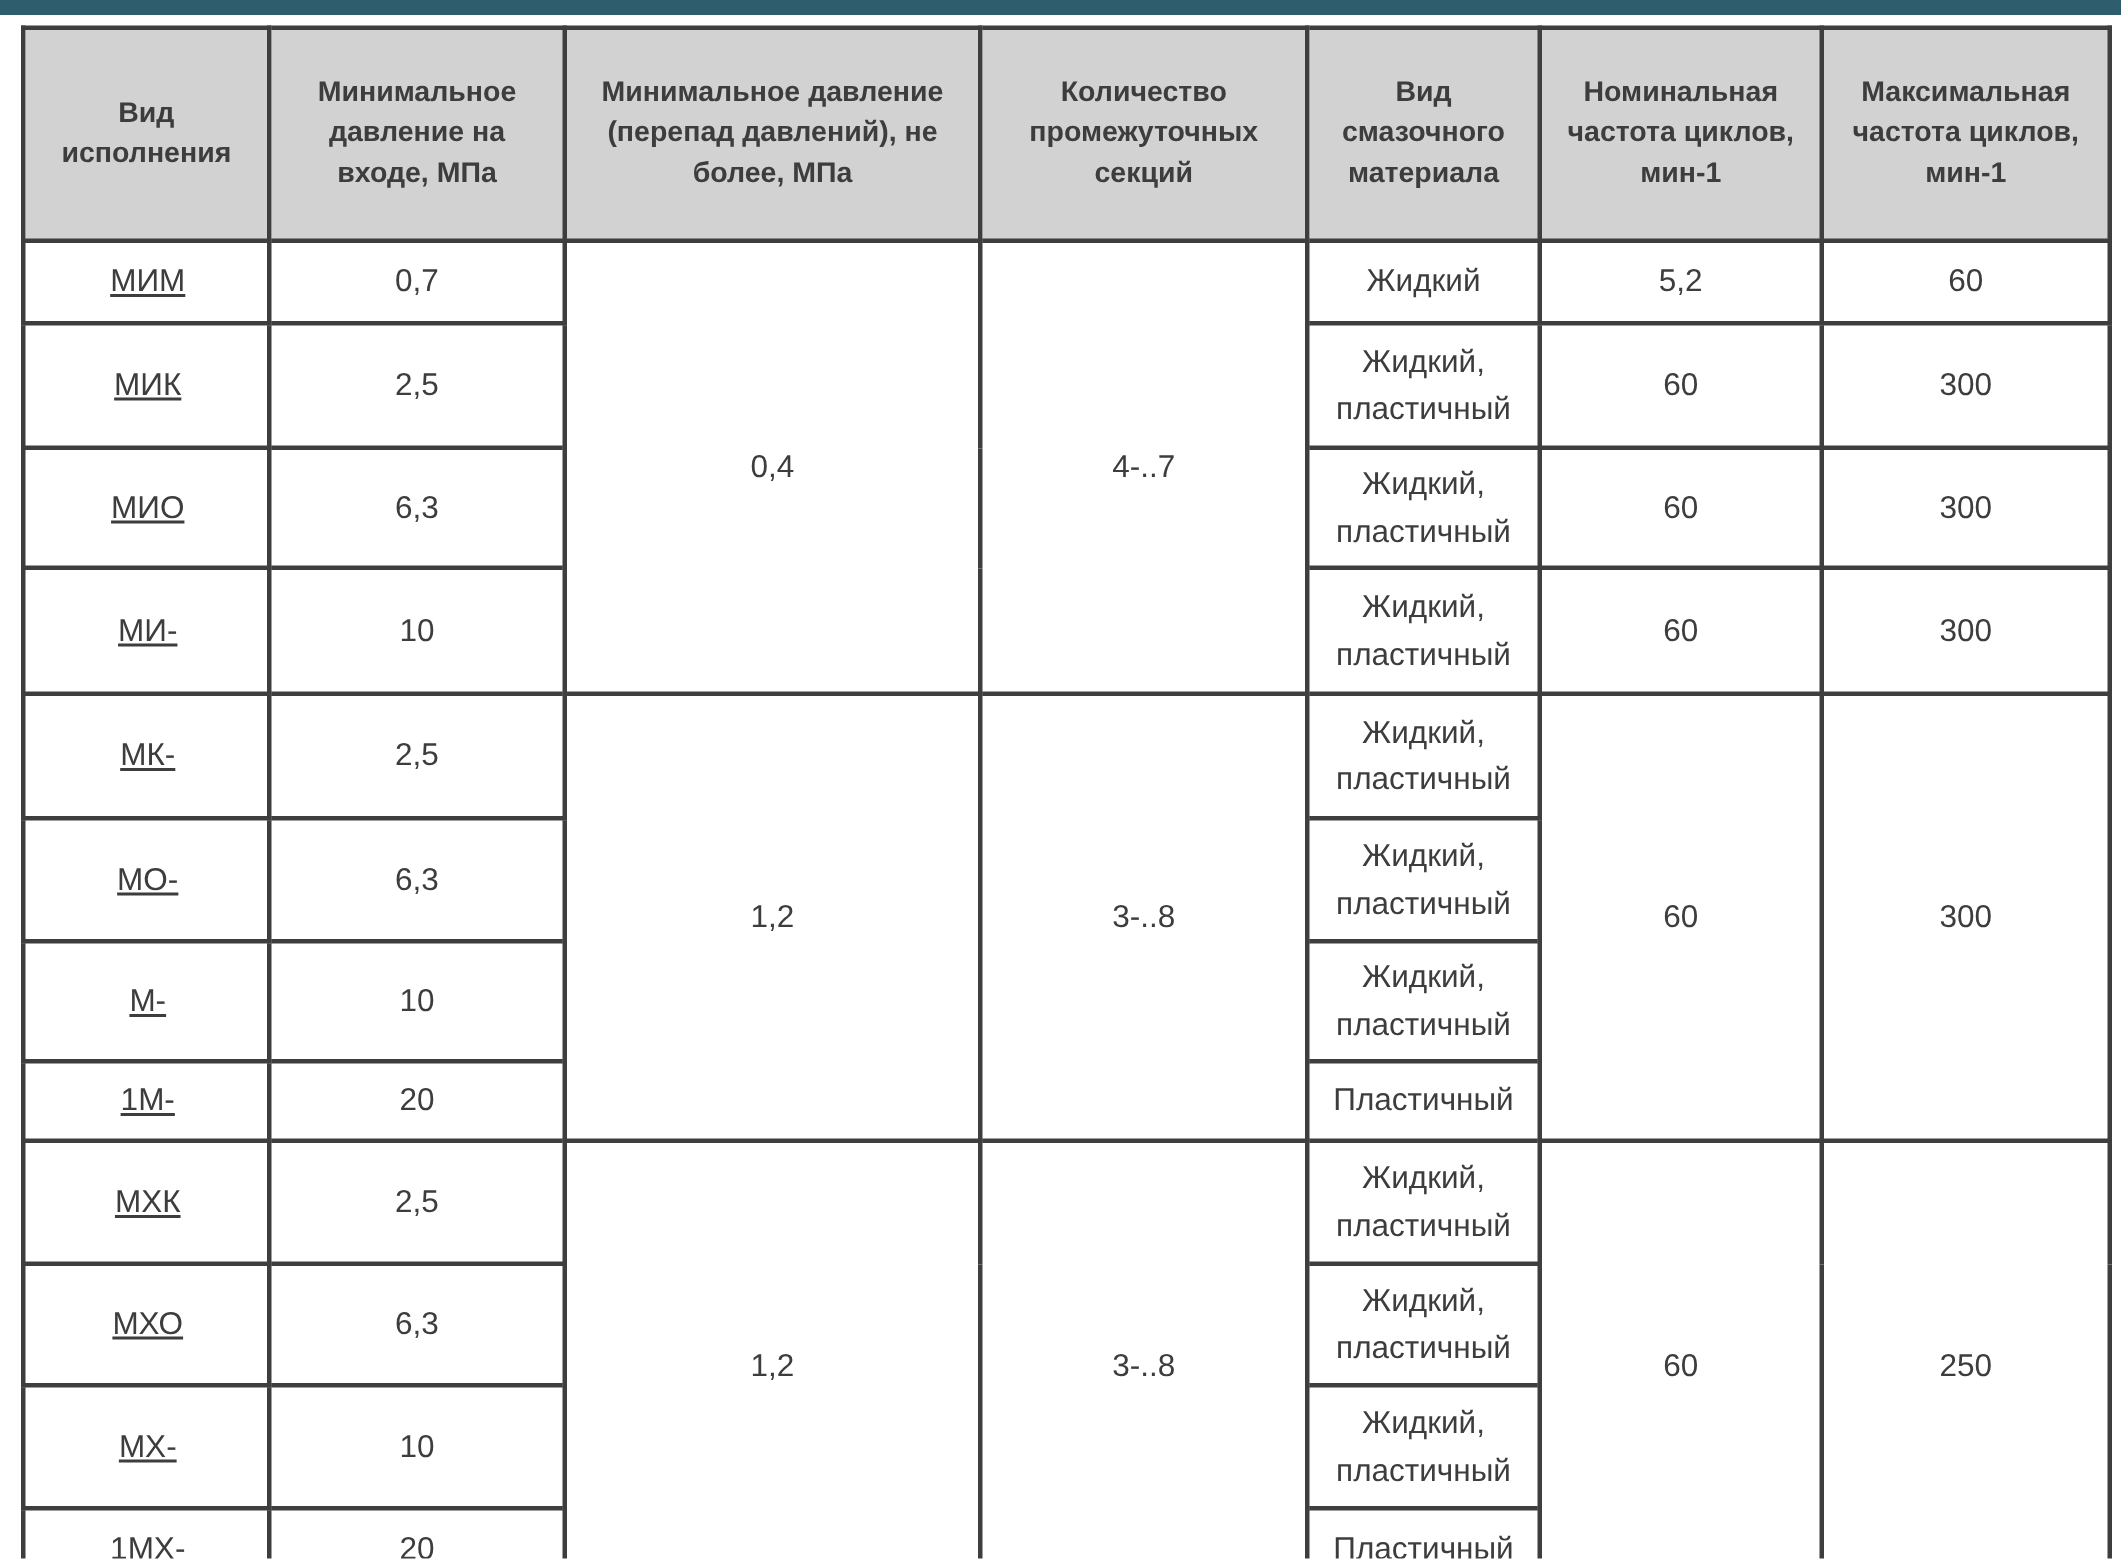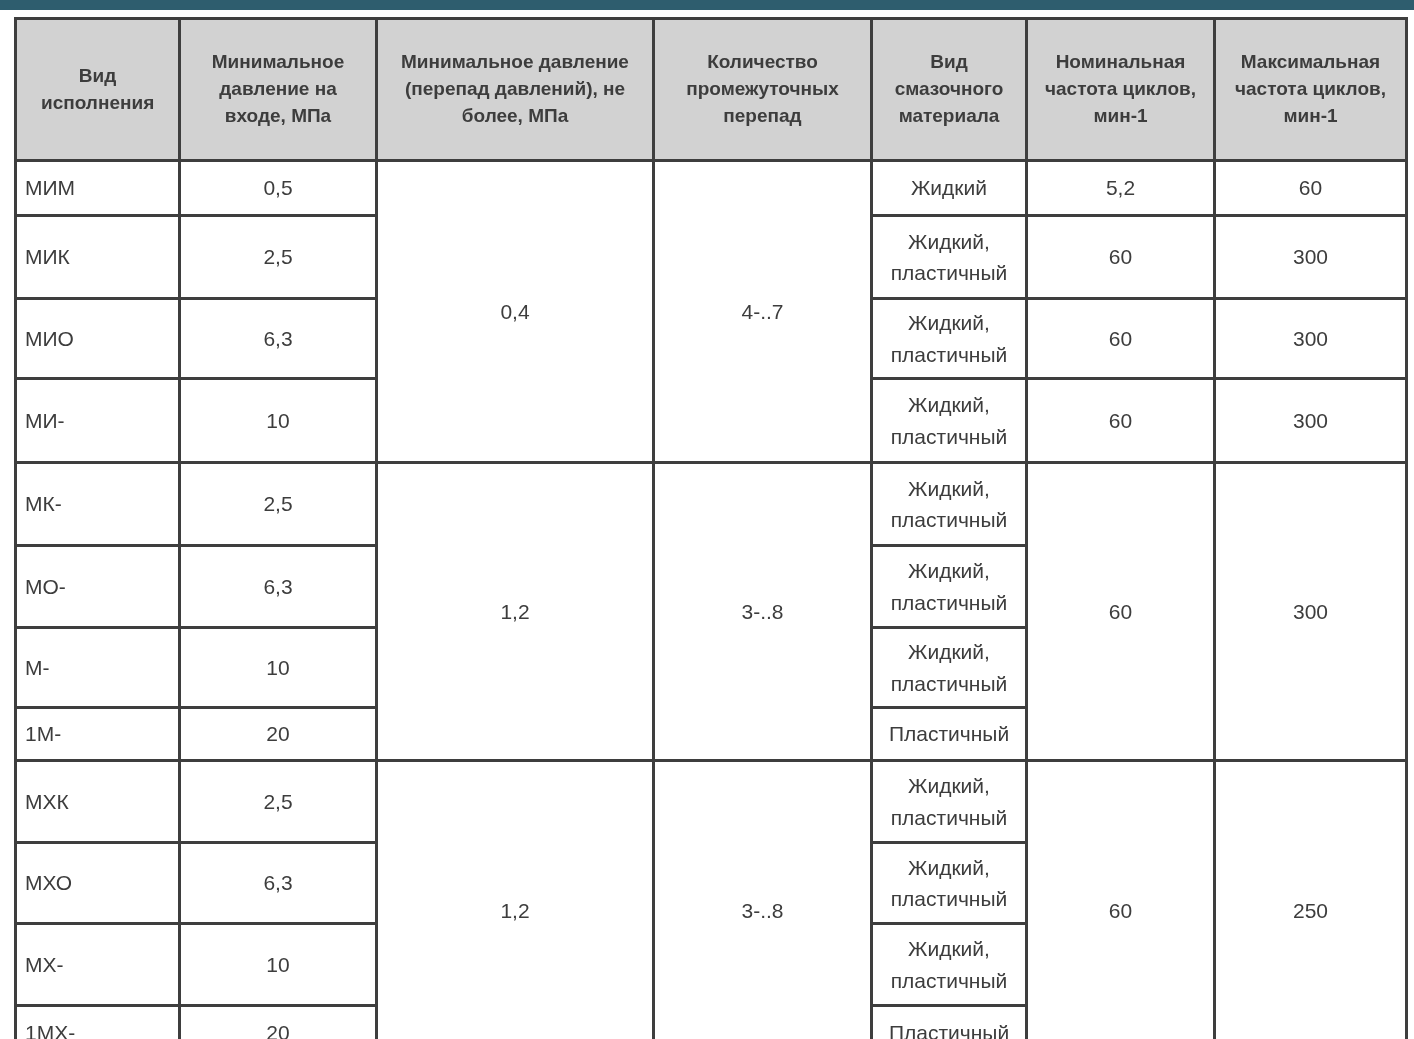--- a/index.html
+++ b/index.html
@@ -43,22 +43,23 @@
   table.spec th.th-type      { padding: 6px 24px; }
   table.spec th.th-nomfreq   { padding: 6px 14px; }
   table.spec td {
     background: #ffffff;
     font-size: 21px;
     line-height: 1.5;
     text-align: center;
     padding: 4px 6px;
   }
   table.spec td.cell-type {
-    text-align: left;
+    text-align: center;
     padding-left: 8px;
+    text-decoration: underline;
   }
 </style>
 </head>
 <body>
 
 <div class="accent-bar"></div>
 
 <div class="table-wrap">
   <table class="spec">
     <colgroup>
@@ -68,31 +69,31 @@
       <col style="width:218px">
       <col style="width:155px">
       <col style="width:188px">
       <col style="width:192px">
     </colgroup>
     <thead>
       <tr>
         <th class="th-type">Вид исполнения</th>
         <th>Минимальное давление на входе, МПа</th>
         <th>Минимальное давление (перепад давлений), не более, МПа</th>
-        <th>Количество промежуточных перепад</th>
+        <th>Количество промежуточных секций</th>
         <th>Вид смазочного материала</th>
         <th class="th-nomfreq">Номинальная частота циклов, мин-1</th>
         <th>Максимальная частота циклов, мин-1</th>
       </tr>
     </thead>
     <tbody>
 
       <tr style="height:55px">
         <td class="cell-type">МИМ</td>
-        <td>0,5</td>
+        <td>0,7</td>
         <td rowspan="4">0,4</td>
         <td rowspan="4">4-..7</td>
         <td>Жидкий</td>
         <td>5,2</td>
         <td>60</td>
       </tr>
       <tr style="height:83px">
         <td class="cell-type">МИК</td>
         <td>2,5</td>
         <td>Жидкий, пластичный</td>

